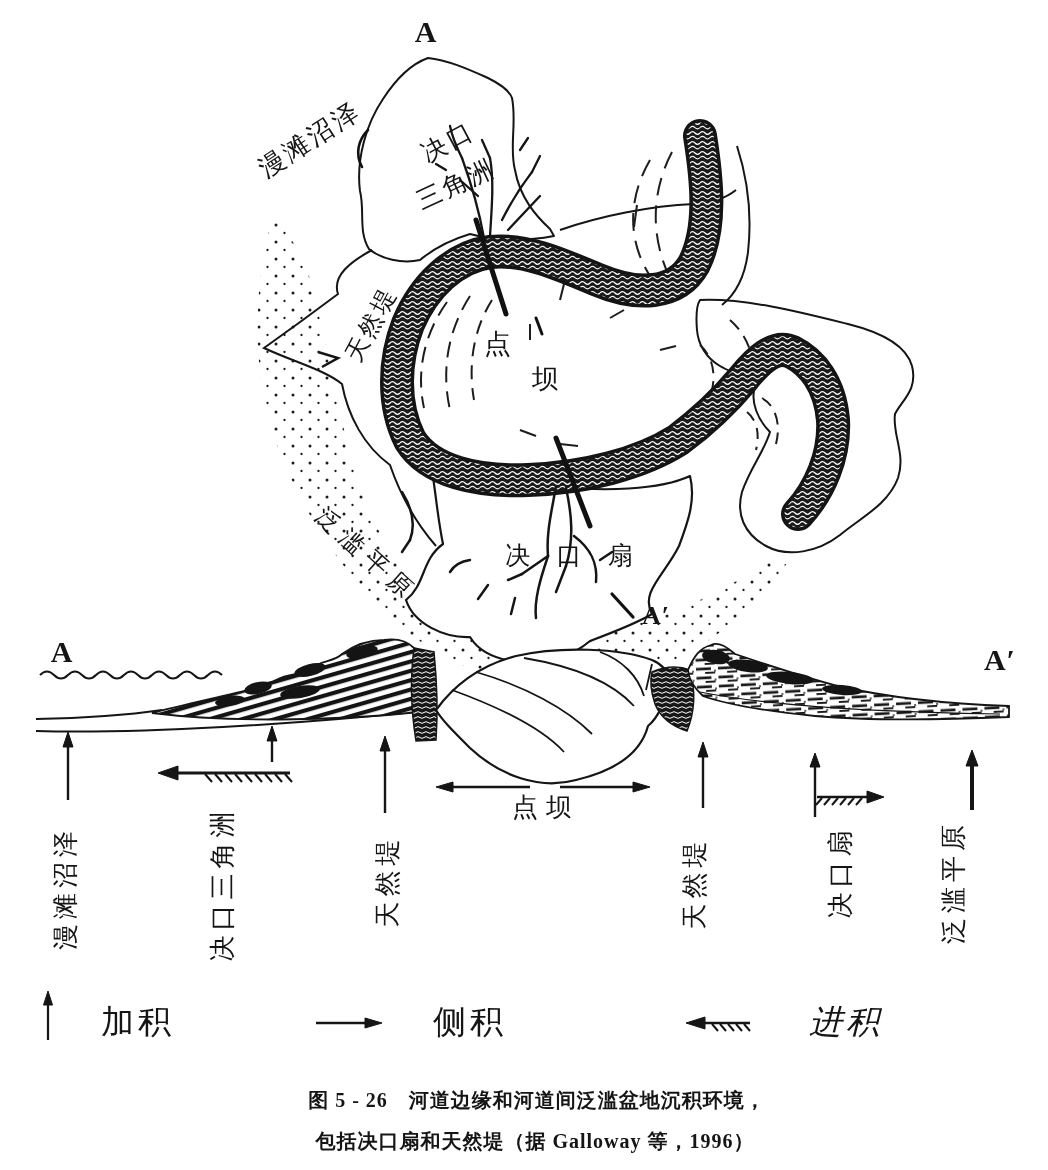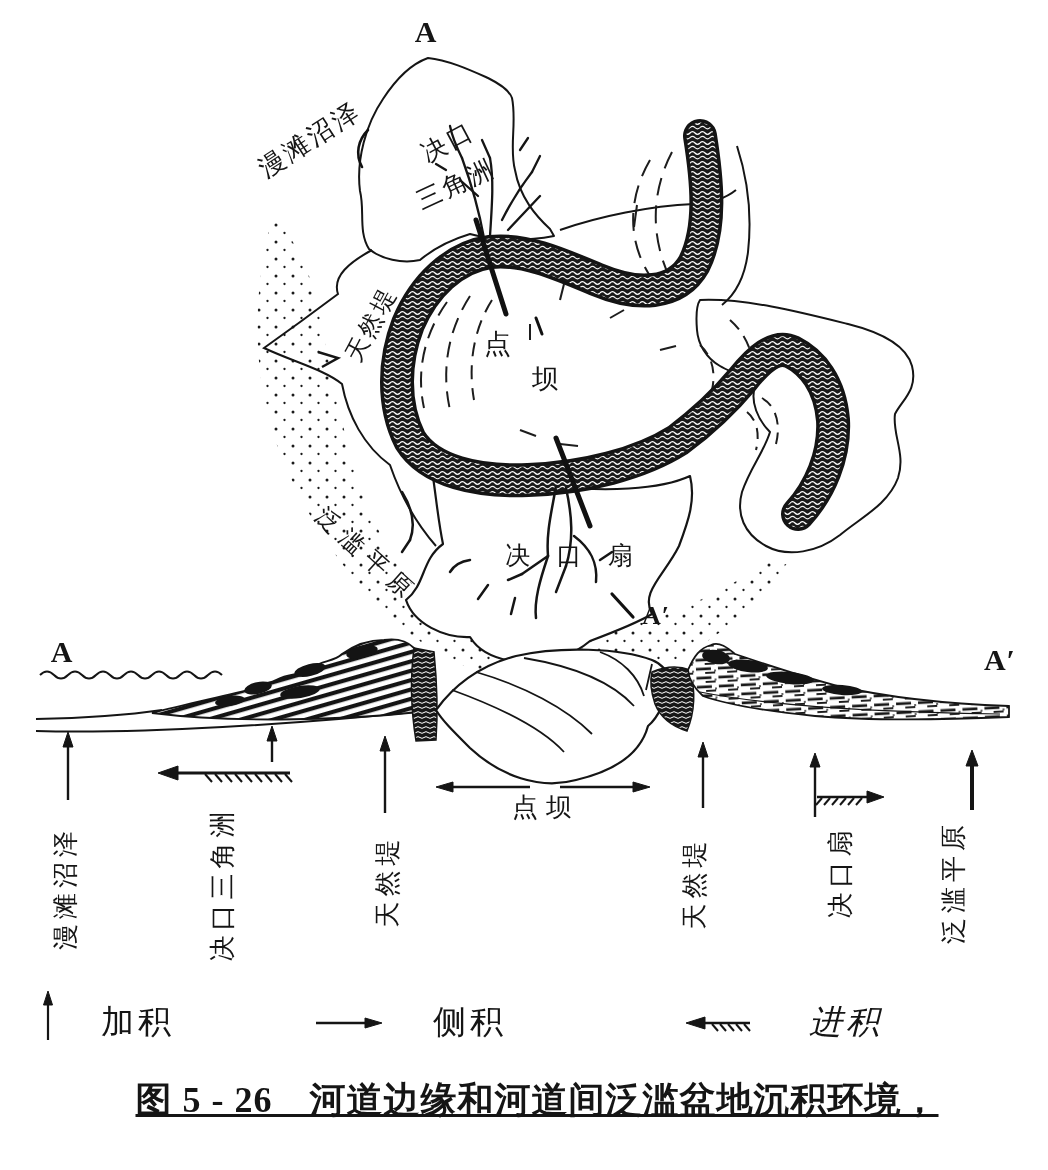--- a/index.html
+++ b/index.html
@@ -6,21 +6,21 @@
   #fig{position:relative;width:1048px;height:1170px;background:#ffffff;overflow:hidden;
        font-family:"Liberation Serif","DejaVu Serif",serif;color:#151515;}
   #art{position:absolute;left:0;top:0;}
   .lbl{position:absolute;white-space:nowrap;color:#151515;transform:translate(-50%,-50%);
        font-family:"Liberation Serif","DejaVu Serif",serif;line-height:1;}
   .rot90{transform:translate(-50%,-50%) rotate(-90deg);}
   .cjk{font-size:25px;letter-spacing:3px;}
   .vlab{font-size:26px;letter-spacing:5px;}
   .alpha{font-size:30px;font-weight:bold;letter-spacing:1px;}
   .leg{font-size:33px;letter-spacing:4px;}
-  .cap{font-size:36px;font-weight:600;letter-spacing:1px;text-decoration:underline;}
+  .cap{font-size:20px;font-weight:600;letter-spacing:1px;}
 </style>
 </head>
 <body>
 
 <div id="fig">
 
 <svg id="art" width="1048" height="1170" viewBox="0 0 1048 1170">
   <defs>
     <pattern id="dots" width="17" height="17" patternUnits="userSpaceOnUse">
       <circle cx="4" cy="4" r="1.5" fill="#1a1a1a"></circle>
@@ -323,14 +323,15 @@
   <span class="lbl vlab" style="left:546px;top:808px;letter-spacing:8px;">点坝</span>
   <span class="lbl vlab rot90" style="left:695px;top:883px;">天然堤</span>
   <span class="lbl vlab rot90" style="left:841px;top:872px;">决口扇</span>
   <span class="lbl vlab rot90" style="left:954px;top:882px;">泛滥平原</span>
 
   <span class="lbl leg" style="left:138px;top:1022px;">加积</span>
   <span class="lbl leg" style="left:450px;top:1022px;margin-left:20px;">侧积</span>
   <span class="lbl leg" style="left:846px;top:1022px;font-style:italic;">进积</span>
 
   <div class="lbl cap" style="left:537px;top:1100px;">图 5 - 26　河道边缘和河道间泛滥盆地沉积环境，</div>
+  <div class="lbl cap" style="left:535px;top:1141px;">包括决口扇和天然堤（据 Galloway 等，1996）</div>
 
 </div>
 
 </body></html>

